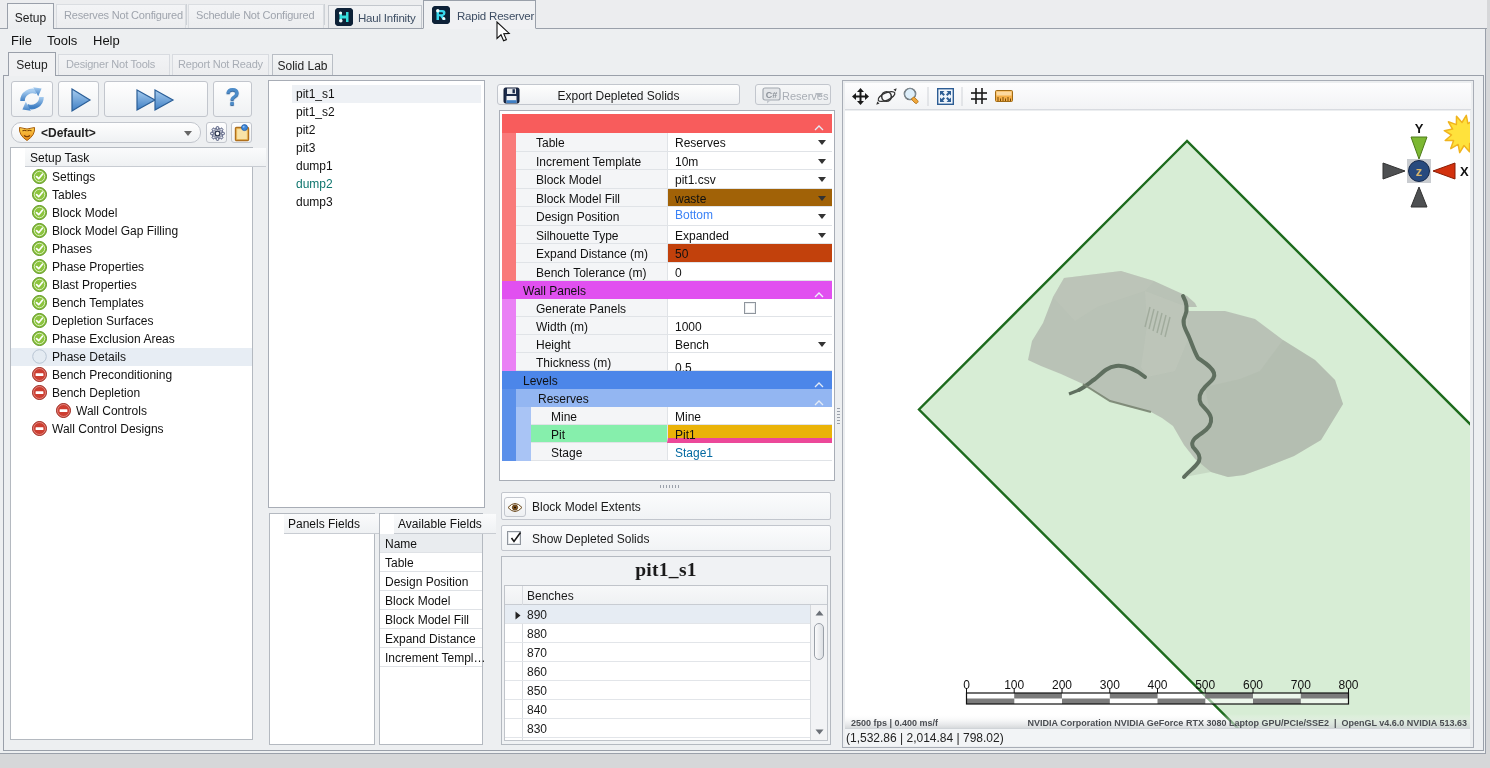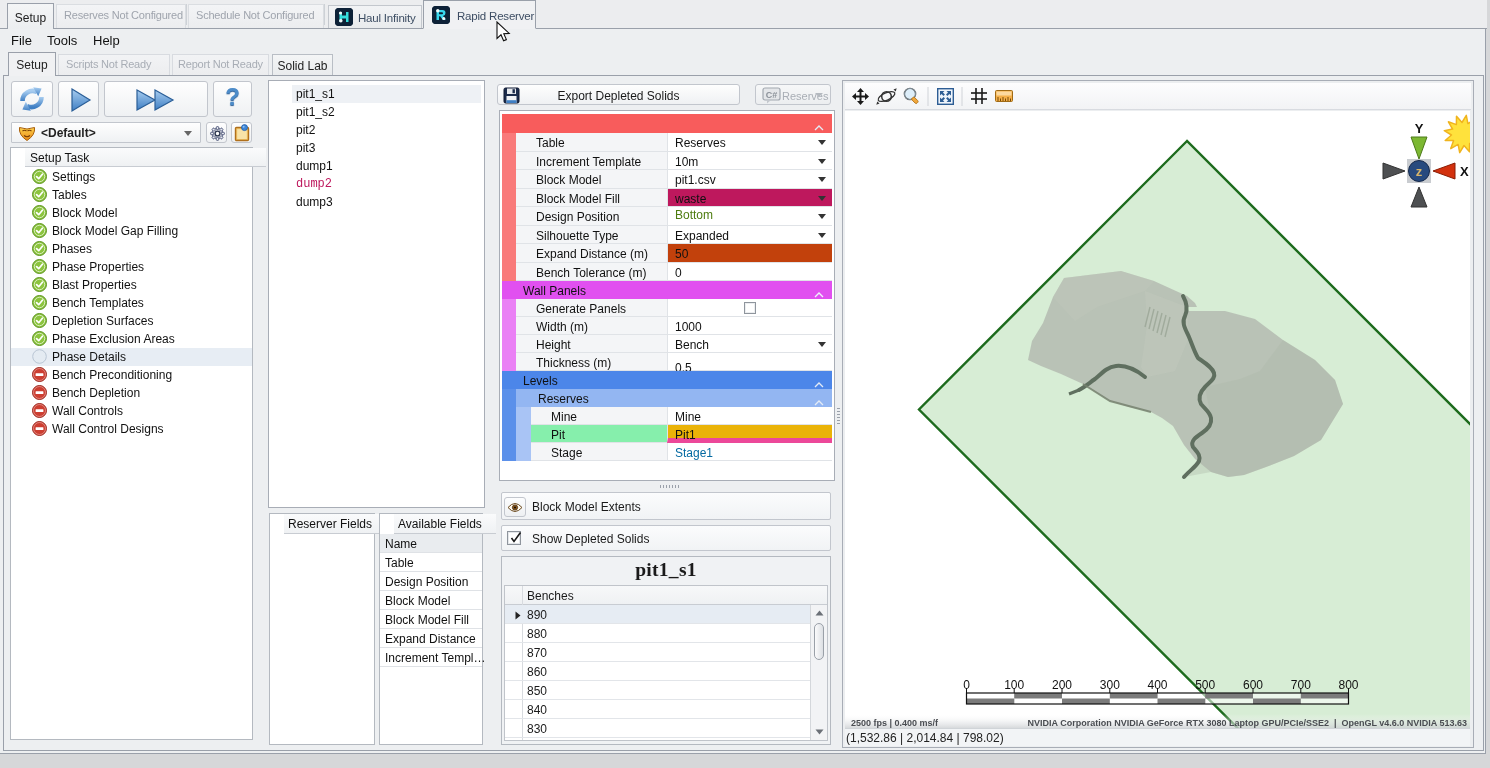--- a/index.html
+++ b/index.html
@@ -72,21 +72,21 @@
   </div>
 </div>
 <div id="menubar">
   <div class="menu" style="left:11px;">File</div>
   <div class="menu" style="left:47px;">Tools</div>
   <div class="menu" style="left:93px;">Help</div>
 </div>
 <div id="subtabs">
   <div id="tabSetup2">Setup</div>
   <div style="position:absolute; left:58px; top:3px; width:112px; height:21px; background:linear-gradient(#f2f3f5,#ecedef); border:1px solid #d8dbe0; border-bottom:none;"></div>
-    <div class="stab" style="left:66px;">Scripts Not Ready</div>
+    <div class="stab" style="left:66px;">Designer Not Tools</div>
   <div style="position:absolute; left:172px; top:3px; width:97px; height:21px; background:linear-gradient(#f2f3f5,#ecedef); border:1px solid #d8dbe0; border-bottom:none;"></div>
     <div class="stab" style="left:178px;">Report Not Ready</div>
   <div id="tabSolid">Solid Lab</div>
 </div>
 <div id="content"></div>
 
 <div class="btn" style="left:11px; top:81px; width:42px; height:36px;" id="btnRefresh">
     <svg width="30" height="30" viewBox="0 0 30 30" style="position:absolute;left:5px;top:2px;">
 <defs>
         <linearGradient id="bl" x1="0" y1="0" x2="0" y2="1">
@@ -108,21 +108,21 @@
 <div class="btn" style="left:104px; top:81px; width:104px; height:36px;" id="btnFF">
     <svg width="44" height="26" viewBox="0 0 44 26" style="position:absolute;left:30px;top:5px;">
 <path d="M2,3 L20,13 L2,23 Z" fill="url(#bl)" stroke="#2a5e97" stroke-width="1.2"></path>
 <path d="M20,3 L38,13 L20,23 Z" fill="url(#bl)" stroke="#2a5e97" stroke-width="1.2"></path>
     </svg>
   </div>
 <div class="btn" style="left:213px; top:81px; width:39px; height:36px;" id="btnHelp">
     <span style="position:absolute;left:0;top:1px;width:100%;text-align:center;font-size:24px;font-weight:bold;color:#4d8cc9;text-shadow:0 1px 1px #2a5e97;">?</span>
   </div>
 
-<div class="btn" style="left:11px; top:122px; width:190px; height:21px; border-radius:1px;padding-left:24px;" id="combo">
+<div class="btn" style="left:11px; top:122px; width:190px; height:21px; border-radius:10px;padding-left:24px;" id="combo">
     <svg width="18" height="17" viewBox="0 0 18 17" style="position:absolute;left:6px;top:2px;">
 <defs>
         <linearGradient id="mg" x1="0" y1="0" x2="0" y2="1">
           <stop offset="0" stop-color="#ffd24a"></stop>
           <stop offset="1" stop-color="#e8891a"></stop>
         </linearGradient>
       </defs>
 <path d="M1.5,2.5 Q9,5.5 16.5,2.5 Q17.5,10 9,15.5 Q0.5,10 1.5,2.5 Z" fill="url(#mg)" stroke="#a85e08" stroke-width="1"></path>
 <path d="M4.5,6 q2,-1.5 4,0" fill="none" stroke="#7a3e04" stroke-width="1.1"></path>
 <path d="M9.5,6 q2,-1.5 4,0" fill="none" stroke="#7a3e04" stroke-width="1.1"></path>
@@ -269,21 +269,21 @@
     </div>
     <div style="position:relative; height:18px;">
       <span style="position:absolute; left:21px; top:1px;"><svg width="15" height="15" viewBox="0 0 15 15">
           <circle cx="7.5" cy="7.5" r="7" fill="#cd3e31"></circle>
           <circle cx="7.5" cy="7.5" r="7" fill="none" stroke="#9c2a20" stroke-width="1"></circle>
           <circle cx="7.5" cy="7.5" r="6" fill="none" stroke="#e4958e" stroke-width="0.8"></circle>
           <rect x="3.6" y="6.3" width="7.8" height="2.6" rx="0.5" fill="#fff"></rect>
         </svg></span>
       <span style="position:absolute; left:41px; top:2px; color:#111;">Bench Depletion</span>
     </div>
-    <div style="position:relative; height:18px;">
+    <div style="position:relative; height:18px;margin-left:24px;">
       <span style="position:absolute; left:21px; top:1px;"><svg width="15" height="15" viewBox="0 0 15 15">
           <circle cx="7.5" cy="7.5" r="7" fill="#cd3e31"></circle>
           <circle cx="7.5" cy="7.5" r="7" fill="none" stroke="#9c2a20" stroke-width="1"></circle>
           <circle cx="7.5" cy="7.5" r="6" fill="none" stroke="#e4958e" stroke-width="0.8"></circle>
           <rect x="3.6" y="6.3" width="7.8" height="2.6" rx="0.5" fill="#fff"></rect>
         </svg></span>
       <span style="position:absolute; left:41px; top:2px; color:#111;">Wall Controls</span>
     </div>
     <div style="position:relative; height:18px;">
       <span style="position:absolute; left:21px; top:1px;"><svg width="15" height="15" viewBox="0 0 15 15">
@@ -313,40 +313,40 @@
     <div style="position:relative; height:18px;">
       <span style="position:absolute; left:19px; right:0; top:0; bottom:0;"></span>
       <span style="position:absolute; left:23px; top:2px; color:#111;">pit3</span>
     </div>
     <div style="position:relative; height:18px;">
       <span style="position:absolute; left:19px; right:0; top:0; bottom:0;"></span>
       <span style="position:absolute; left:23px; top:2px; color:#111;">dump1</span>
     </div>
     <div style="position:relative; height:18px;">
       <span style="position:absolute; left:19px; right:0; top:0; bottom:0;"></span>
-      <span style="position:absolute; left:23px; top:2px; color:#be185d;font-family:Liberation Mono, monospace;">dump2</span>
+      <span style="position:absolute; left:23px; top:2px; color:#0f766e;">dump2</span>
     </div>
     <div style="position:relative; height:18px;">
       <span style="position:absolute; left:19px; right:0; top:0; bottom:0;"></span>
       <span style="position:absolute; left:23px; top:2px; color:#111;">dump3</span>
     </div>
   </div>
 
 <div class="grip-h" style="left:366px; top:515px;">
     <i></i>
     <i></i>
     <i></i>
     <i></i>
     <i></i>
     <i></i>
     <i></i>
   </div>
 
 <div class="panel" style="left:269px; top:513px; width:106px; height:232px;">
-  <div class="hdr" style="left:0; top:0; width:104px; height:20px; padding:3px 0 0 4px;">Reserver Fields</div>
+  <div class="hdr" style="left:0; top:0; width:104px; height:20px; padding:3px 0 0 4px;">Panels Fields</div>
 </div>
 <div class="panel" style="left:379px; top:513px; width:104px; height:232px;">
   <div class="hdr" style="left:0; top:0; width:102px; height:20px; padding:3px 0 0 4px;">Available Fields</div>
   <div id="availlist" style="position:absolute; left:0; top:20px; width:102px;">
       <div style="position:relative; height:19px; border-bottom:1px solid #dfe2e6; background:#e9ecef;">
         <span style="position:absolute; left:5px; top:3px; color:#111; white-space:nowrap;">Name</span>
       </div>
       <div style="position:relative; height:19px; border-bottom:1px solid #dfe2e6;">
         <span style="position:absolute; left:5px; top:3px; color:#111; white-space:nowrap;">Table</span>
       </div>
@@ -416,30 +416,30 @@
       <span style="position:absolute; left:20px; top:3px; color:#111;">Block Model</span>
     </div>
     <div style="position:absolute; left:167px; top:59.0px; width:165px; height:18.5px; background:#fff; border-bottom:1px solid #e0e3e7; border-left:1px solid #e0e3e7;">
       <span style="position:absolute; left:7px; top:3px; color:#111;">pit1.csv</span>
       <span style="position:absolute; right:6px; top:7px; width:0; height:0; border-left:4px solid transparent; border-right:4px solid transparent; border-top:5px solid #333;"></span>
     </div>
     <div style="position:absolute; left:2px; top:77.5px; width:14px; height:18.5px; background:#f97a7a;"></div>
     <div style="position:absolute; left:16px; top:77.5px; width:151px; height:18.5px; background:#f4f5f7; border-bottom:1px solid #e0e3e7;">
       <span style="position:absolute; left:20px; top:3px; color:#111;">Block Model Fill</span>
     </div>
-    <div style="position:absolute; left:167px; top:77.5px; width:165px; height:18.5px; background:#be185d; border-bottom:1px solid #e0e3e7; border-left:1px solid #e0e3e7;">
+    <div style="position:absolute; left:167px; top:77.5px; width:165px; height:18.5px; background:#a16207; border-bottom:1px solid #e0e3e7; border-left:1px solid #e0e3e7;">
       <span style="position:absolute; left:7px; top:3px; color:#111;">waste</span>
       <span style="position:absolute; right:6px; top:7px; width:0; height:0; border-left:4px solid transparent; border-right:4px solid transparent; border-top:5px solid #333;"></span>
     </div>
     <div style="position:absolute; left:2px; top:96.0px; width:14px; height:18.5px; background:#f97a7a;"></div>
     <div style="position:absolute; left:16px; top:96.0px; width:151px; height:18.5px; background:#f4f5f7; border-bottom:1px solid #e0e3e7;">
       <span style="position:absolute; left:20px; top:3px; color:#111;">Design Position</span>
     </div>
     <div style="position:absolute; left:167px; top:96.0px; width:165px; height:18.5px; background:#fff; border-bottom:1px solid #e0e3e7; border-left:1px solid #e0e3e7;">
-      <span style="position:absolute; left:7px; top:1px; color:#4d7c0f;">Bottom</span>
+      <span style="position:absolute; left:7px; top:1px; color:#3b82f6;">Bottom</span>
       <span style="position:absolute; right:6px; top:7px; width:0; height:0; border-left:4px solid transparent; border-right:4px solid transparent; border-top:5px solid #333;"></span>
     </div>
     <div style="position:absolute; left:2px; top:114.5px; width:14px; height:18.5px; background:#f97a7a;"></div>
     <div style="position:absolute; left:16px; top:114.5px; width:151px; height:18.5px; background:#f4f5f7; border-bottom:1px solid #e0e3e7;">
       <span style="position:absolute; left:20px; top:3px; color:#111;">Silhouette Type</span>
     </div>
     <div style="position:absolute; left:167px; top:114.5px; width:165px; height:18.5px; background:#fff; border-bottom:1px solid #e0e3e7; border-left:1px solid #e0e3e7;">
       <span style="position:absolute; left:7px; top:3px; color:#111;">Expanded</span>
       <span style="position:absolute; right:6px; top:7px; width:0; height:0; border-left:4px solid transparent; border-right:4px solid transparent; border-top:5px solid #333;"></span>
     </div>

